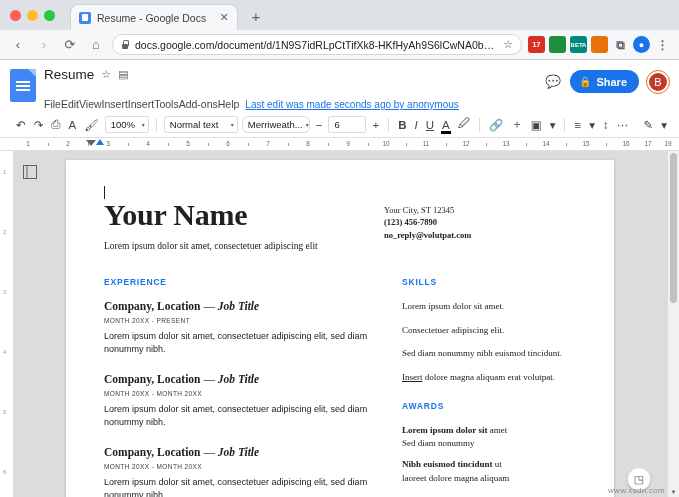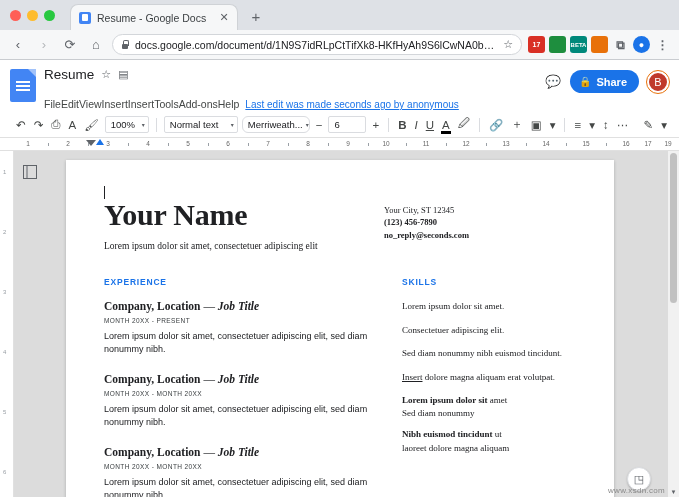--- a/index.html
+++ b/index.html
@@ -531,21 +531,21 @@
       <div class="caret"></div>
 
       <div class="resume-head">
         <div>
           <div class="rname">Your Name</div>
           <div class="rtagline">Lorem ipsum dolor sit amet, consectetuer adipiscing elit</div>
         </div>
         <div class="rcontact">
           <div>Your City, ST 12345</div>
           <div class="b">(123) 456-7890</div>
-          <div class="b">no_reply@seconds.com</div>
+          <div class="b">no_reply@volutpat.com</div>
         </div>
       </div>
 
       <div class="cols">
         <div class="col-left">
           <div class="sect-title">EXPERIENCE</div>
 
           <div class="job">
             <div class="job-head">
               <span class="co">Company, Location</span><span> — </span><span class="ti">Job Title</span>
@@ -571,20 +571,21 @@
           </div>
         </div>
 
         <div class="col-right">
           <div class="sect-title">SKILLS</div>
           <div class="skill">Lorem ipsum dolor sit amet.</div>
           <div class="skill">Consectetuer adipiscing elit.</div>
           <div class="skill">Sed diam nonummy nibh euismod tincidunt.</div>
           <div class="skill"><u>Insert</u> dolore magna aliquam erat volutpat.</div>
 
+          <div class="sect-title" style="margin-top:18px">AWARDS</div>
           <div class="award">
             <div><span class="b">Lorem ipsum dolor sit</span><span> amet</span></div>
             <div>Sed diam nonummy</div>
             <div style="margin-top:8px"><span class="b">Nibh euismod tincidunt</span><span> ut</span></div>
             <div>laoreet dolore magna aliquam</div>
           </div>
         </div>
       </div>
     </div>
 

